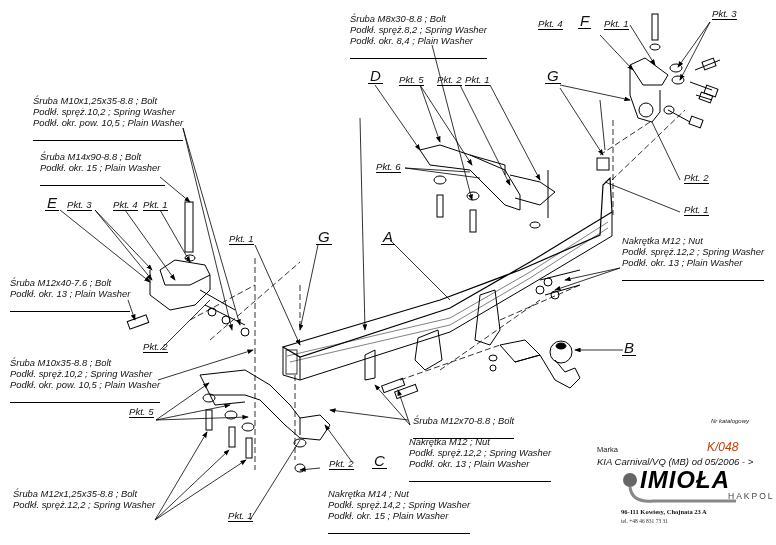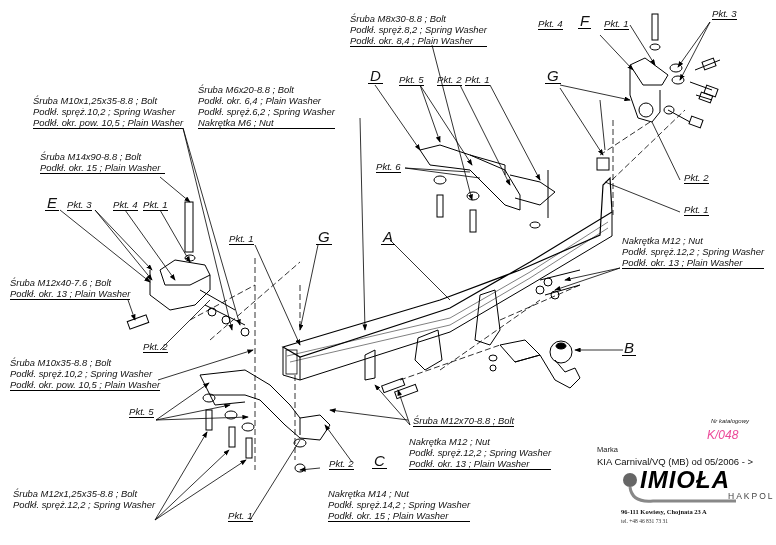--- a/index.html
+++ b/index.html
@@ -1,26 +1,26 @@
 <!DOCTYPE html>
 <html><head>
 <meta charset="utf-8">
 <style>
   html,body{margin:0;padding:0;background:#fff;}
   body{width:776px;height:545px;position:relative;overflow:hidden;font-family:"Liberation Sans",sans-serif;}
   #stage{position:absolute;left:0;top:0;width:776px;height:545px;}
   .lbl{position:absolute;font-style:italic;font-size:9.4px;line-height:11px;color:#111;white-space:nowrap;}
   .lbl .ln{display:block;}
-  .ul{border-bottom:1.6px solid #000;padding-bottom:0;}
+  .ul{border-bottom:1.6px solid #000;padding-bottom:12px;}
   .pkt{position:absolute;font-style:italic;font-size:9.6px;color:#111;border-bottom:1.6px solid #000;line-height:11px;white-space:nowrap;}
   .letter{position:absolute;font-style:italic;font-size:15px;color:#111;border-bottom:1.6px solid #000;line-height:15px;padding:0 2px;}
   .catno-label{position:absolute;font-style:italic;font-size:6px;color:#222;}
-  .catno{position:absolute;font-style:italic;font-size:12px;color:#ec4899;}
+  .catno{position:absolute;font-style:italic;font-size:12px;color:#c2410c;margin-top:12px;}
   .marka-label{position:absolute;font-size:7.5px;color:#222;}
-  .marka{position:absolute;font-size:9.5px;color:#111;white-space:nowrap;}
+  .marka{position:absolute;font-style:italic;font-size:9.5px;color:#111;white-space:nowrap;}
   .addr{position:absolute;font-family:"Liberation Serif",serif;font-weight:bold;font-size:6.5px;color:#111;white-space:nowrap;}
   .tel{position:absolute;font-family:"Liberation Serif",serif;font-size:5.5px;color:#333;white-space:nowrap;}
   .brand{position:absolute;font-style:italic;font-weight:bold;font-size:24px;letter-spacing:1px;white-space:nowrap;}
   .brand-sub{position:absolute;font-size:8.5px;letter-spacing:2px;color:#444;white-space:nowrap;}
 </style>
 </head>
 <body>
 
 <div id="stage">
 
@@ -197,26 +197,20 @@
     <span class="ln">Podkł. spręż.8,2 ; Spring Washer</span>
     <span class="ln ul">Podkł. okr. 8,4 ; Plain Washer</span>
   </div>
 
   <div class="lbl" style="left:33px;top:95px">
     <span class="ln">Śruba M10x1,25x35-8.8 ;  Bolt</span>
     <span class="ln">Podkł. spręż.10,2 ; Spring Washer</span>
     <span class="ln ul">Podkł. okr. pow. 10,5 ; Plain Washer</span>
   </div>
 
-  <div class="lbl" style="left:198px;top:84px">
-    <span class="ln">Śruba M6x20-8.8 ;  Bolt</span>
-    <span class="ln">Podkł. okr. 6,4 ; Plain Washer</span>
-    <span class="ln">Podkł. spręż.6,2 ; Spring Washer</span>
-    <span class="ln ul" style="padding-right:50px">Nakrętka  M6 ; Nut</span>
-  </div>
 
   <div class="lbl" style="left:40px;top:151px">
     <span class="ln">Śruba M14x90-8.8 ;  Bolt</span>
     <span class="ln ul" style="padding-right:5px">Podkł. okr. 15 ; Plain Washer</span>
   </div>
 
   <div class="lbl" style="left:10px;top:277px">
     <span class="ln">Śruba M12x40-7.6 ;  Bolt</span>
     <span class="ln ul">Podkł. okr. 13 ; Plain Washer</span>
   </div>

